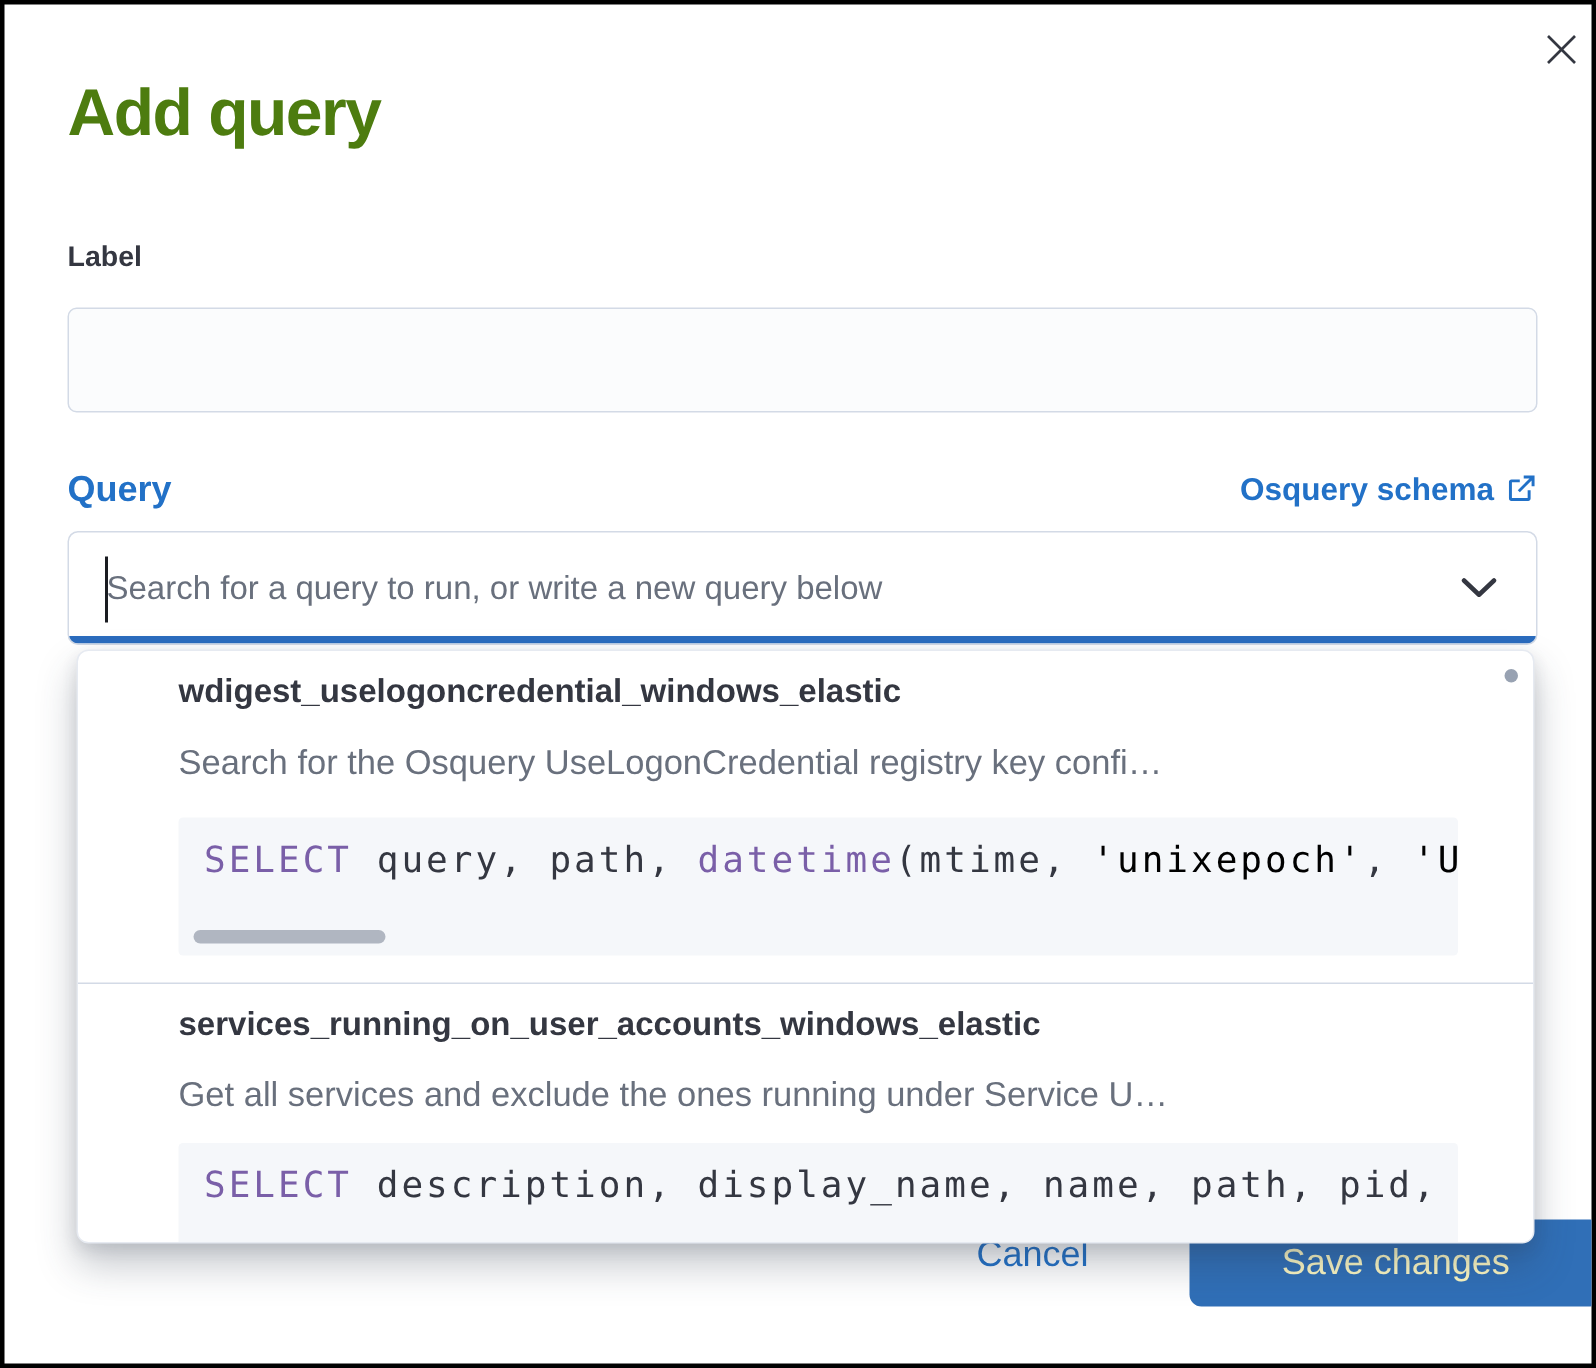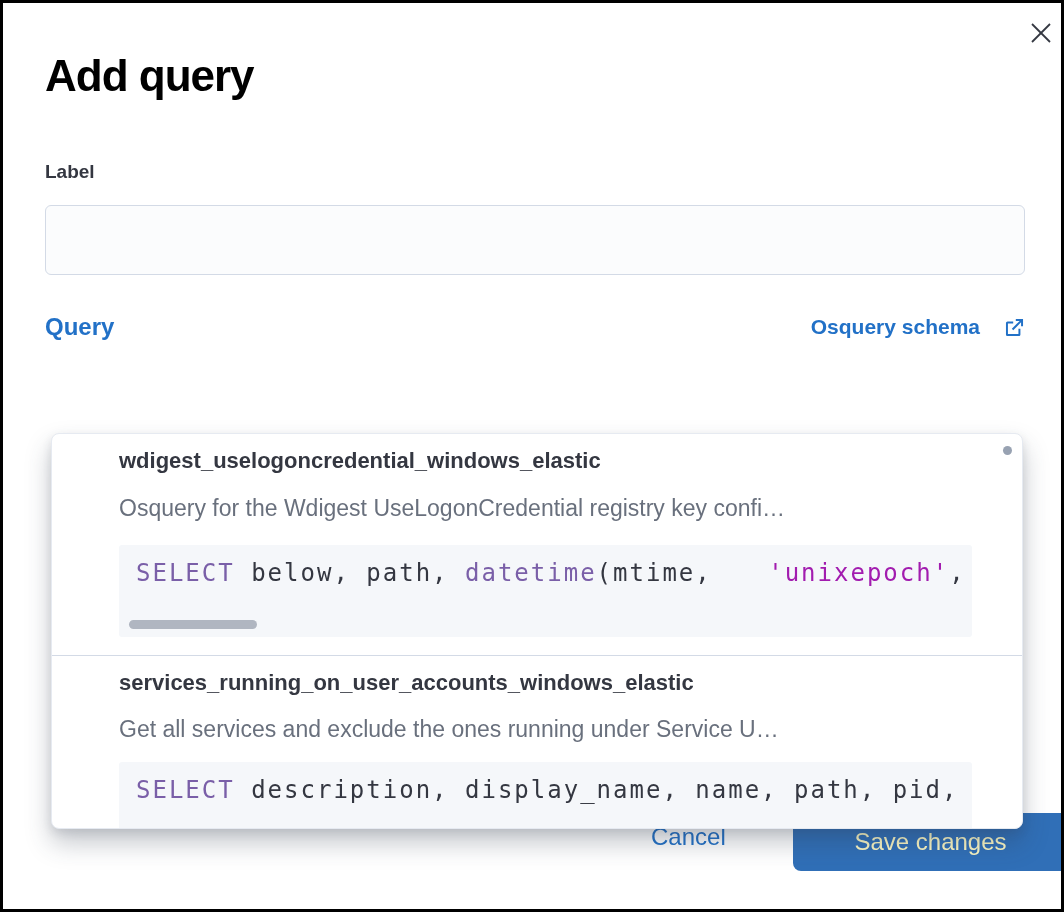--- a/index.html
+++ b/index.html
@@ -16,21 +16,21 @@
 
   
   .close-btn {
     position: absolute; left: 1018px; top: 10px;
     width: 40px; height: 40px;
     background: none; border: none; cursor: pointer;
     display: flex; align-items: center; justify-content: center;
   }
   .modal-title {
     position: absolute; left: 42px; top: 48px;
-    font-size: 44px; font-weight: 700; color: #000000;
+    font-size: 44px; font-weight: 700; color: #4d7c0f;
     letter-spacing: -1px;
   }
 
   
   .field-label {
     position: absolute; left: 42px; top: 158px;
     font-size: 19px; font-weight: 700; color: #343741;
   }
   .label-input {
     position: absolute; left: 42px; top: 202px;
@@ -42,21 +42,21 @@
     font-family: "Liberation Sans", sans-serif;
   }
 
   
   .query-row {
     position: absolute; left: 42px; top: 310px; width: 980px;
     display: flex; justify-content: space-between; align-items: center;
   }
   .query-label { font-size: 24px; font-weight: 700; color: #2271c7; }
   .schema-link {
-    display: flex; align-items: center; gap: 24px;
+    display: flex; gap: 8px;
     font-size: 21px; font-weight: 700; color: #2271c7;
     text-decoration: none; cursor: pointer;
   }
 
   
   .combobox {
     position: absolute; left: 42px; top: 351px;
     width: 980px; height: 76px;
     background: #fff;
     border: 1px solid #d3dae6;
@@ -127,21 +127,21 @@
     position: absolute; left: 67px; width: 853px;
     background: #f5f7fa; border-radius: 3px; overflow: hidden;
   }
   .codeblock .code-line {
     position: absolute; left: 17px; top: 14px;
     font-family: "DejaVu Sans Mono", "Liberation Mono", monospace;
     font-size: 24px; letter-spacing: 2px; color: #343741;
     white-space: pre;
   }
   .tok-keyword, .tok-function { color: #7a5fa8; }
-  .tok-string { color: #a21caf; margin-left: 40px; }
+  .tok-string { color: #000000; }
   .hscrollbar-thumb {
     position: absolute; left: 10px; bottom: 8px;
     width: 128px; height: 9px; border-radius: 5px;
     background: #b0b6c1; cursor: pointer;
   }
   .option-divider {
     position: absolute; left: 0; top: 221px; width: 100%; height: 1px;
     background: #d3dae6;
   }
 
@@ -172,32 +172,42 @@
       <span>Osquery schema</span>
       <span>
         <svg width="21" height="21" viewBox="0 0 16 16" fill="#2271c7">
           <path d="M9 1.5h5.5V7H13V4.06L7.03 10.03 5.97 8.97 11.94 3H9V1.5z"></path>
           <path d="M12.5 9v4.25c0 .69-.56 1.25-1.25 1.25H2.75c-.69 0-1.25-.56-1.25-1.25V4.75c0-.69.56-1.25 1.25-1.25H7V5H3v8h8V9h1.5z"></path>
         </svg>
       </span>
     </a>
   </div>
 
+  <div class="combobox">
+    <input class="combobox-input" type="text" placeholder="Search for a query to run, or write a new query below" style="">
+    <div class="text-caret"></div>
+    <span class="chevron">
+      <svg width="24" height="15" viewBox="0 0 24 15">
+        <polyline points="2,2.5 12,12 22,2.5" fill="none" stroke="#343741" stroke-width="3" stroke-linecap="round" stroke-linejoin="round"></polyline>
+      </svg>
+    </span>
+    <div class="focus-bar"></div>
+  </div>
 
   <button class="footer-cancel">Cancel</button>
   <button class="footer-save">Save changes</button>
 
   <div class="dropdown-panel">
     <div class="scroll-dot"></div>
 
     <div class="option" style="top:0; height:221px;">
       <div class="option-title" style="top:14px;">wdigest_uselogoncredential_windows_elastic</div>
-      <div class="option-desc" style="top:61px;">Osquery for the Wdigest UseLogonCredential registry key confi…</div>
+      <div class="option-desc" style="top:61px;">Search for the Osquery UseLogonCredential registry key confi…</div>
       <div class="codeblock" style="top:111px; height:92px;">
-        <div class="code-line"><span class="tok-keyword">SELECT</span><span> below, path, </span><span class="tok-function">datetime</span><span>(mtime, </span><span class="tok-string">'unixepoch'</span><span>, </span><span class="tok-string">'U</span></div>
+        <div class="code-line"><span class="tok-keyword">SELECT</span><span> query, path, </span><span class="tok-function">datetime</span><span>(mtime, </span><span class="tok-string">'unixepoch'</span><span>, </span><span class="tok-string">'U</span></div>
         <div class="hscrollbar-thumb"></div>
       </div>
     </div>
 
     <div class="option-divider"></div>
 
     <div class="option" style="top:222px; height:174px;">
       <div class="option-title" style="top:14px;">services_running_on_user_accounts_windows_elastic</div>
       <div class="option-desc" style="top:60px;">Get all services and exclude the ones running under Service U…</div>
       <div class="codeblock" style="top:106px; height:68px; border-radius:3px 3px 0 0;">

